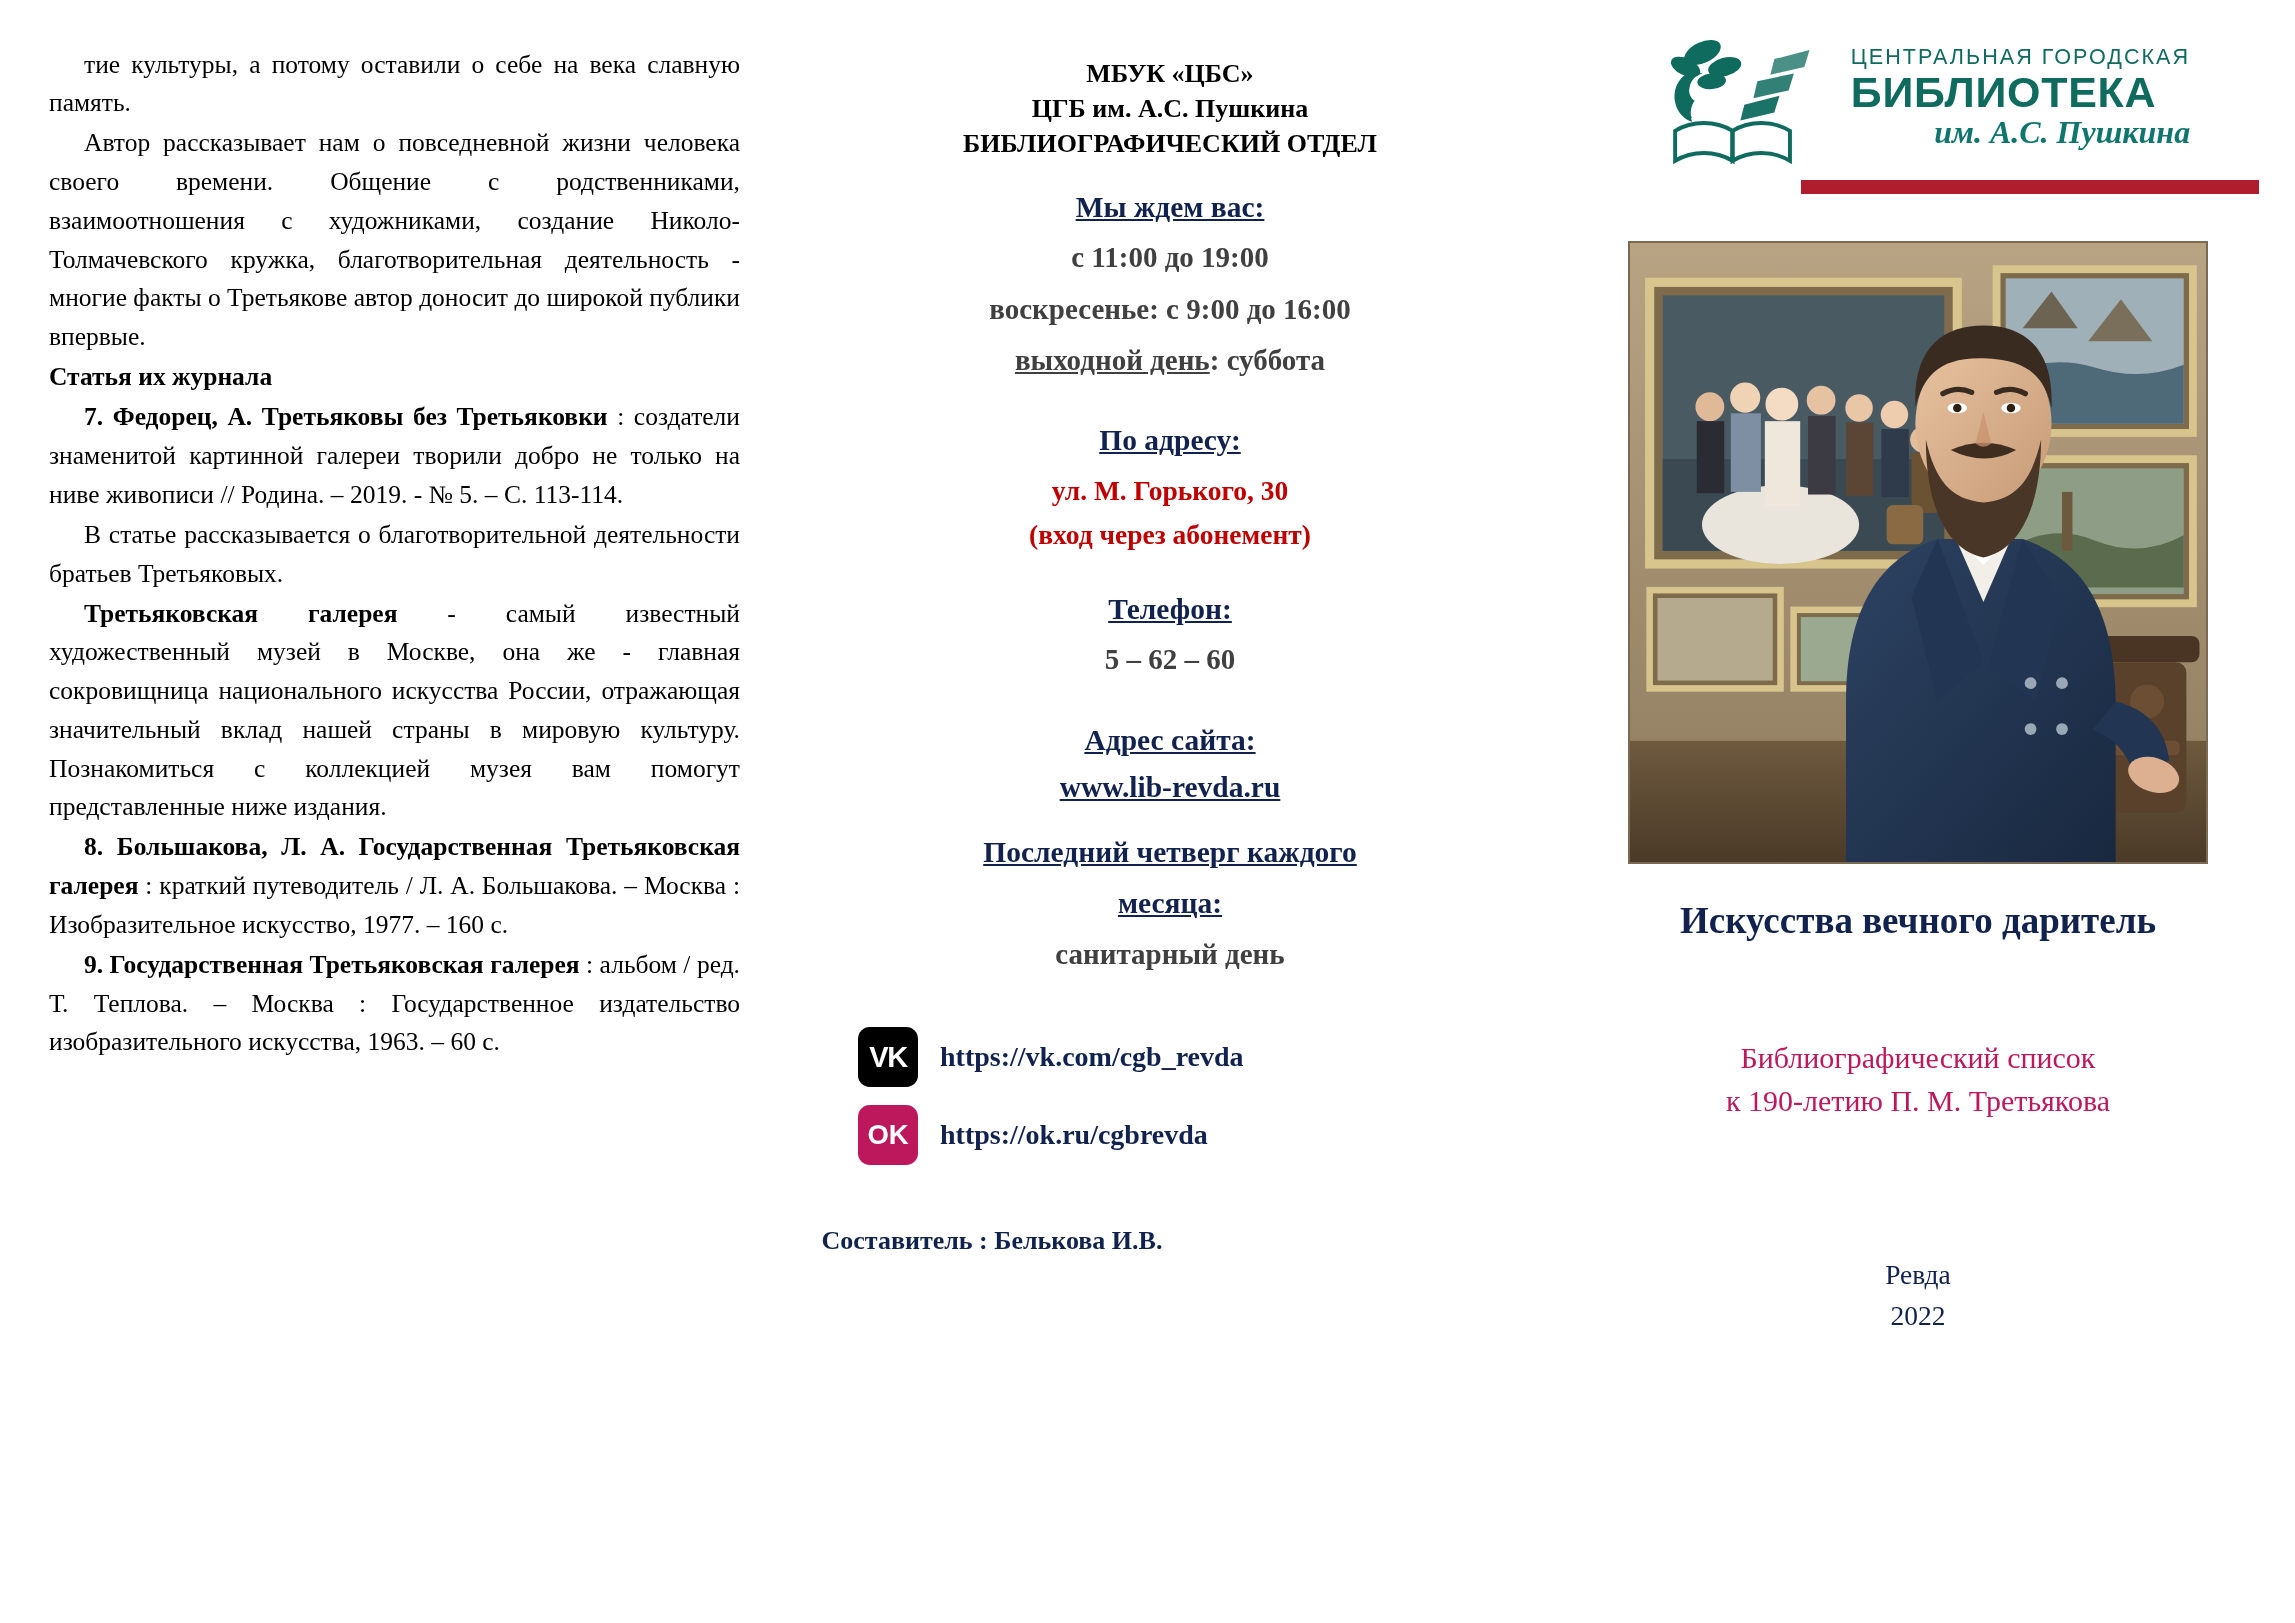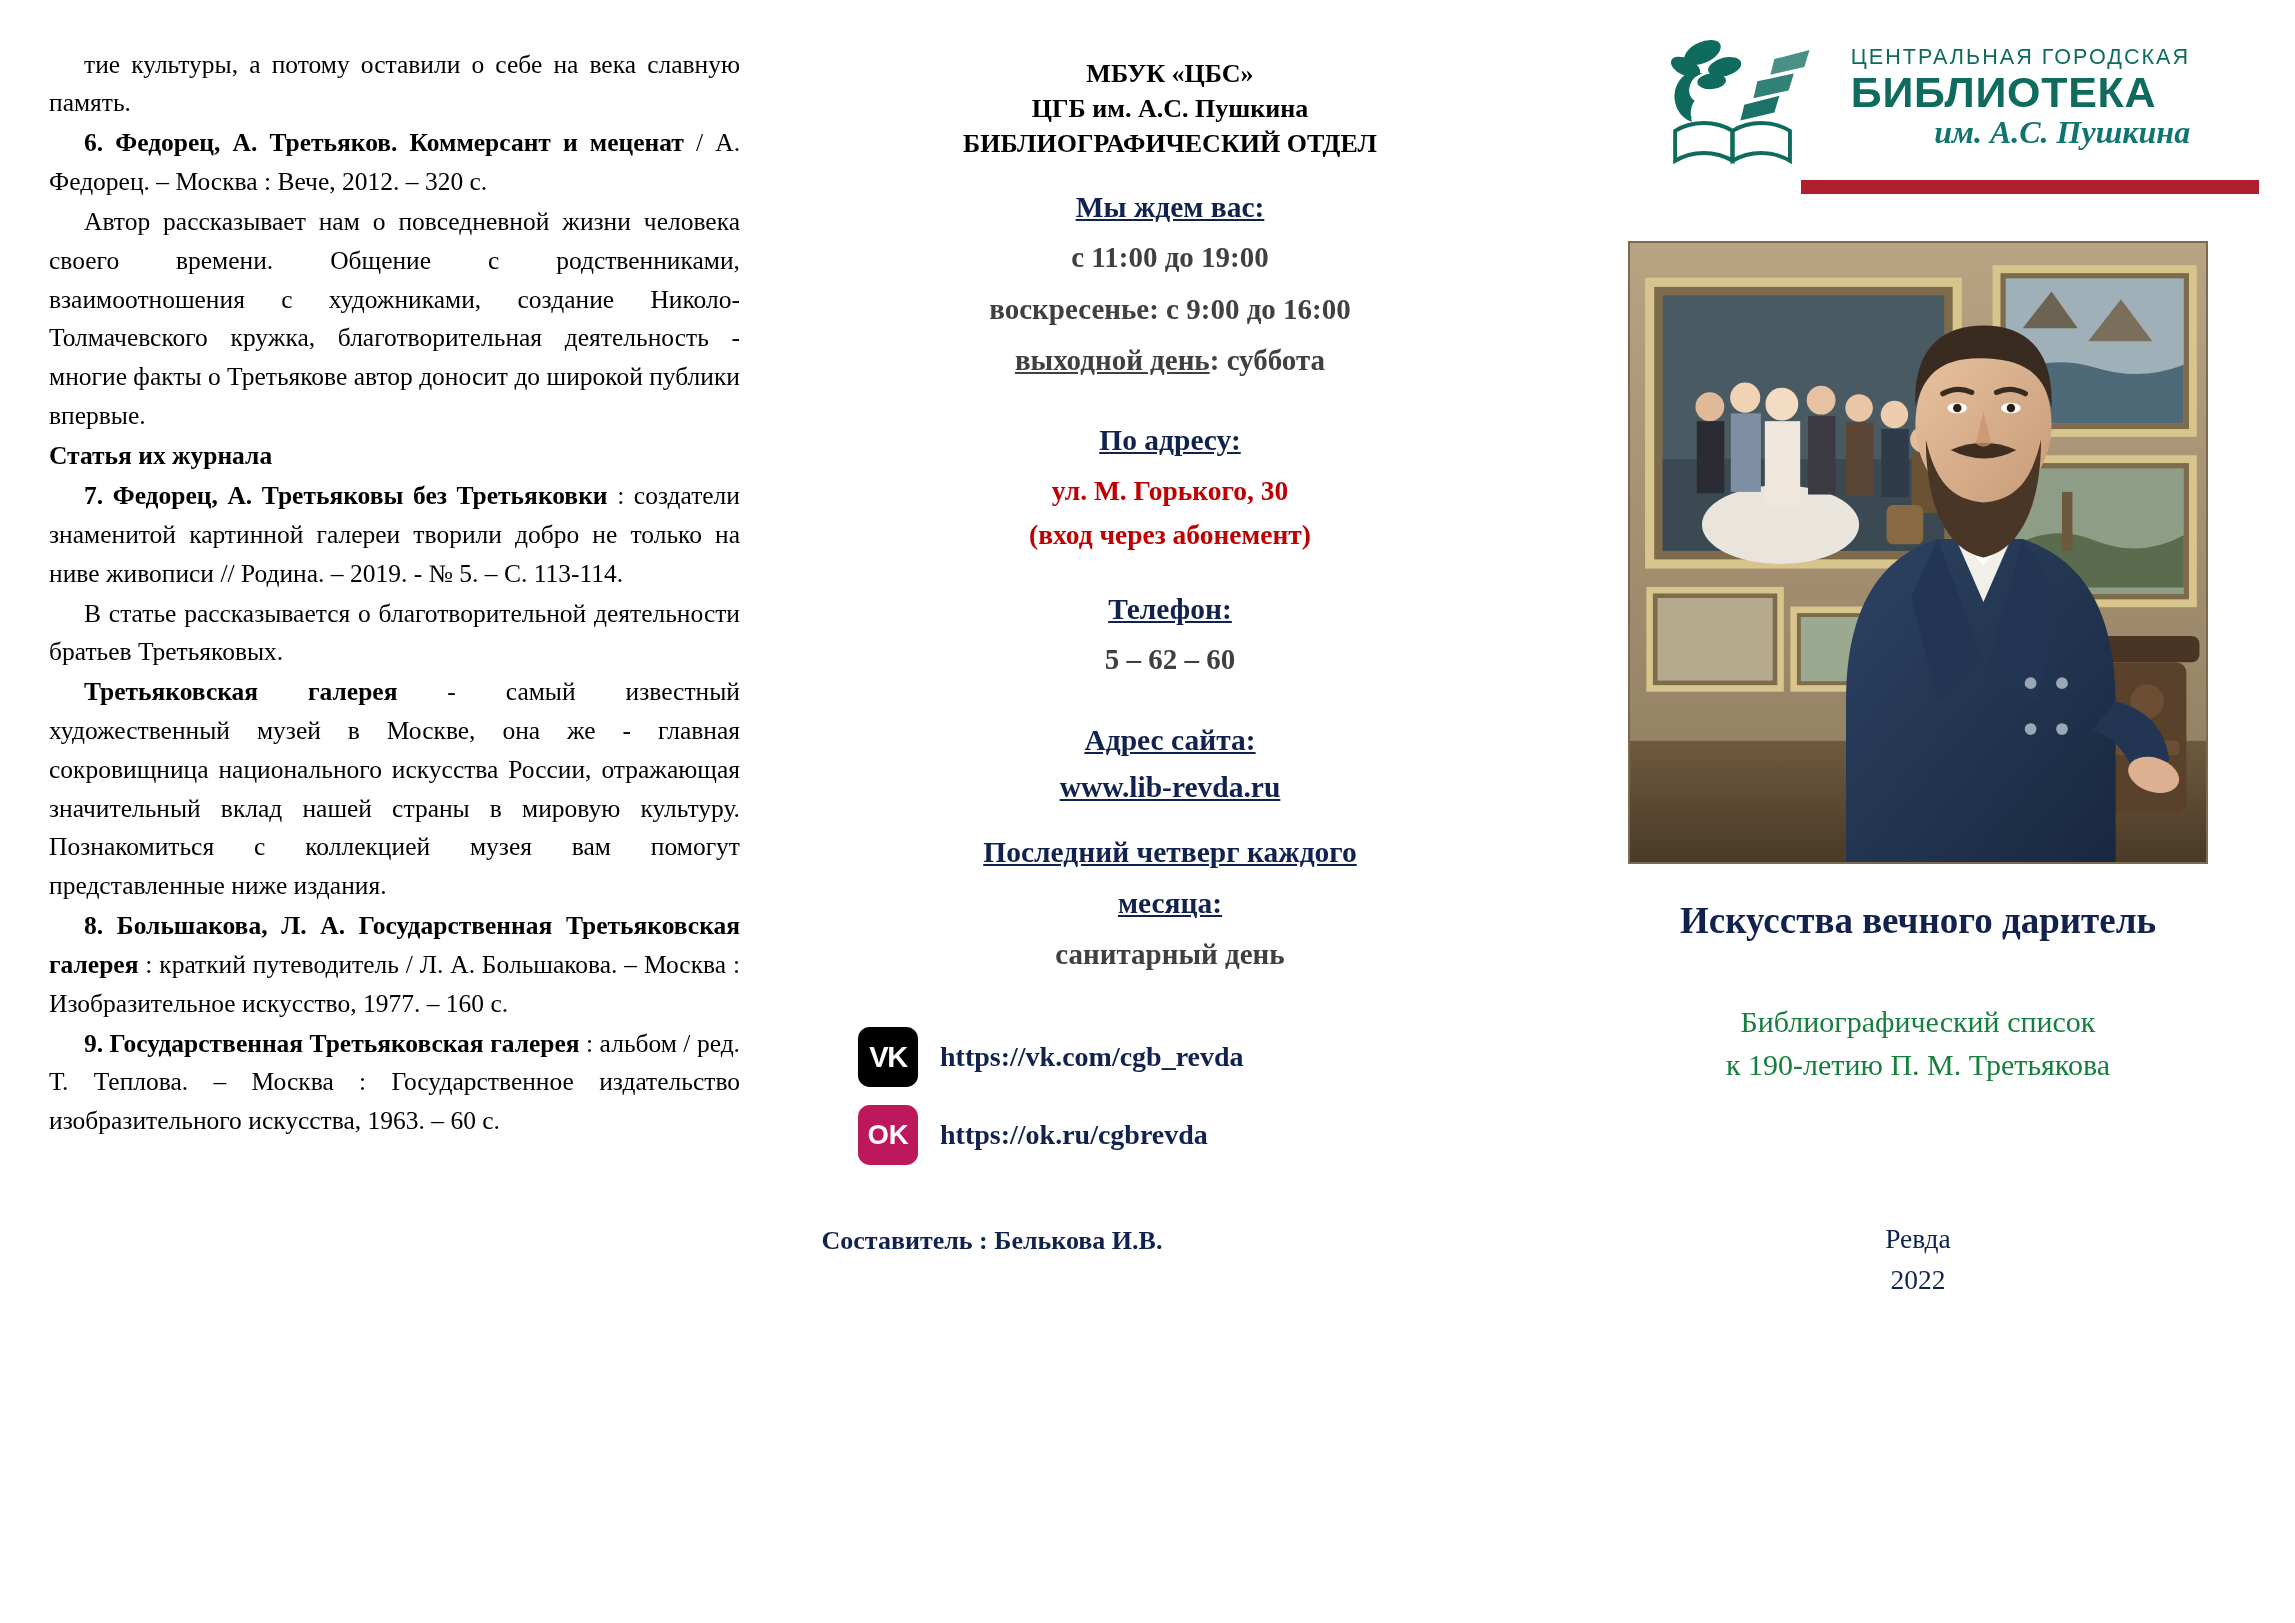--- a/index.html
+++ b/index.html
@@ -201,45 +201,42 @@
   .right-title {
     font-size: 37px;
     font-weight: bold;
     color: #11224f;
     text-align: center;
     margin-top: 34px;
     line-height: 1.25;
   }
   .right-sub {
     font-size: 30px;
-    color: #15803d;
+    color: #be185d;
     text-align: center;
-    margin-top: 32px;
+    margin-top: 68px;
     line-height: 1.42;
   }
   .right-foot {
     font-size: 27.5px;
     color: #11224f;
     text-align: center;
     margin-top: 131px;
     line-height: 1.5;
   }
 </style>
 </head>
 <body>
 
 <div class="page">
 
   <section class="panel-left">
 
     <p class="indent">тие культуры, а потому оставили о себе на века славную память.</p>
 
-    <p class="indent">
-      <span class="entry-head">6. Федорец, А. Третьяков. Коммерсант и меценат</span><span> / А. Федорец. – Москва : Вече, 2012. – 320 с.</span>
-    </p>
 
     <p class="indent">Автор рассказывает нам о повседневной жизни человека своего времени. Общение с родственниками, взаимоотношения с художниками, создание Николо-Толмачевского кружка, благотворительная деятельность - многие факты о Третьякове автор доносит до широкой публики впервые.</p>
 
     <p class="section-title">Статья их журнала</p>
 
     <p class="indent">
       <span class="entry-head">7. Федорец, А. Третьяковы без Третьяковки</span><span> : создатели знаменитой картинной галереи творили добро не только на ниве живописи // Родина. – 2019. - № 5. – С. 113-114.</span>
     </p>
 
     <p class="indent">В статье рассказывается о благотворительной деятельности братьев Третьяковых.</p>

